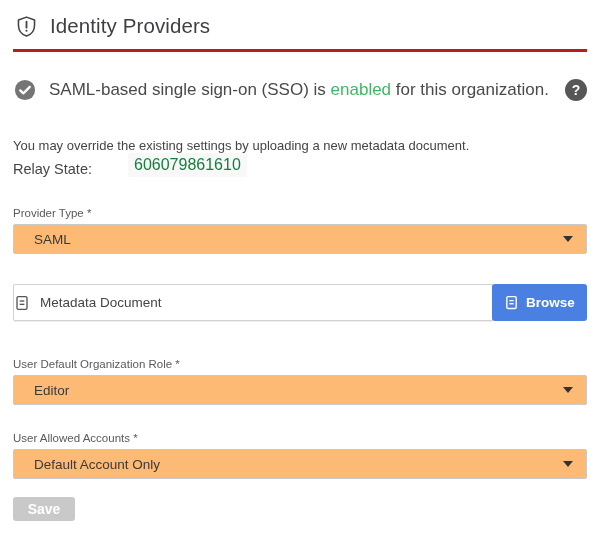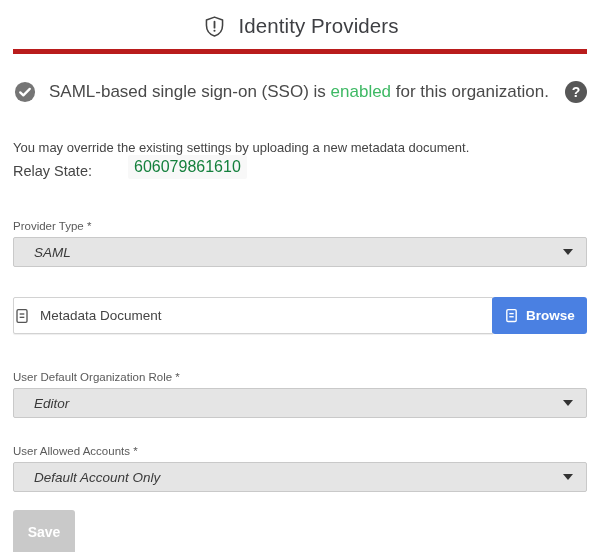--- a/index.html
+++ b/index.html
@@ -8,22 +8,21 @@
     font-family: "Liberation Sans", sans-serif;
     color: #464646;
     overflow: hidden;
   }
   .page { padding: 12px 13px 0 13px; width: 600px; }
 
   
   .header-row {
     display: flex; align-items: center; gap: 12px;
     padding: 2px 0 11px 2px;
-    border-bottom: 5px solid #b91c1c;
-    justify-content: center;
+    border-bottom: 3px solid #b91c1c;
   }
   .page-title {
     font-size: 20.5px; font-weight: 500; color: #3e3f43;
     letter-spacing: 0.1px;
   }
   .shield-icon svg { display: block; }
 
   
   .status-row {
     display: flex; align-items: center; gap: 13px;
@@ -46,32 +45,31 @@
   
   .relay { font-size: 14.5px; color: #454545; display: flex; align-items: flex-end; gap: 30px; }
   .relay code {
     font-family: Liberation Sans, sans-serif;
     font-size: 16px; color: #15803d;
     background: #f8f8f8; border-radius: 2px;
     padding: 3px 6px; margin-left: 6px;
   }
 
   
-  .field { margin-top: 41px; }
+  .field { margin-top: 30px; }
   .field-label {
     display: block; font-size: 11.5px; color: #5a5a5a; margin-bottom: 5px;
   }
   .select {
     height: 30px; width: 100%;
-    border: 1px solid #c9c9c9; border-radius: 2px; background: #e5e5e5;
+    border: 1px solid #c9c9c9; border-radius: 2px; background: #fdba74;
     display: flex; align-items: center;
     padding: 0 13px 0 20px;
     font-size: 13.5px; color: #3a3a3a;
     cursor: pointer;
-    font-style: italic;
   }
   .select .caret {
     margin-left: auto;
     width: 0; height: 0;
     border-left: 5px solid transparent;
     border-right: 5px solid transparent;
     border-top: 6px solid #333;
   }
 
   
@@ -93,21 +91,21 @@
     display: flex; align-items: center; justify-content: center; gap: 7px;
     cursor: pointer;
   }
 
   .field.role { margin-top: 37px; }
   .field.accounts { margin-top: 27px; }
 
   
   .save-btn {
     margin-top: 18px;
-    width: 62px; height: 44px;
+    width: 62px; height: 24px;
     background: #c9c9c9; color: #ffffff;
     border: none; border-radius: 3px;
     font-family: "Liberation Sans", sans-serif;
     font-size: 14px; font-weight: 700;
     cursor: not-allowed;
   }
   .icon { display: inline-flex; flex: 0 0 auto; }
 </style>
 </head>
 <body>

